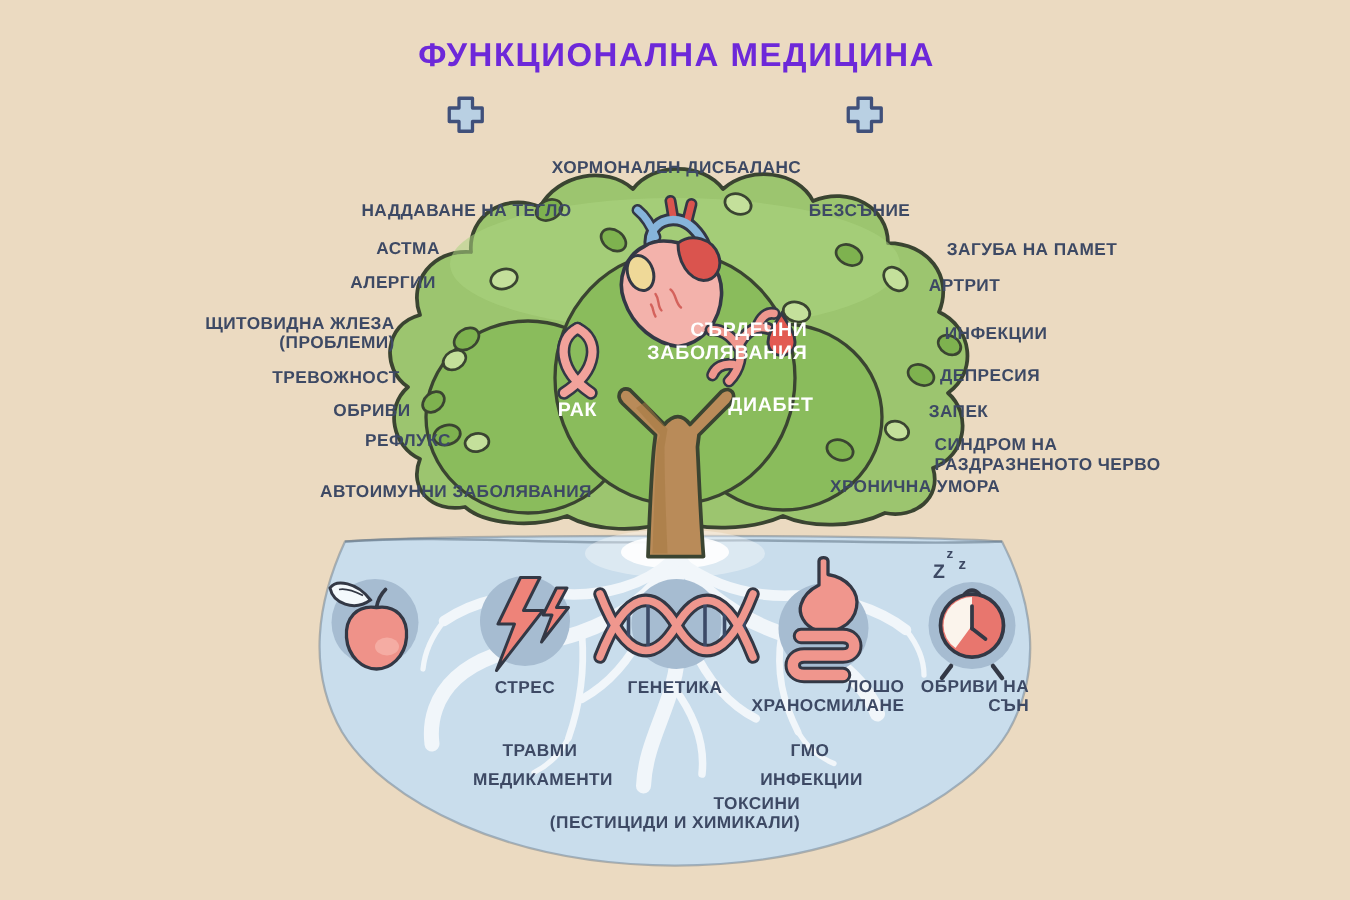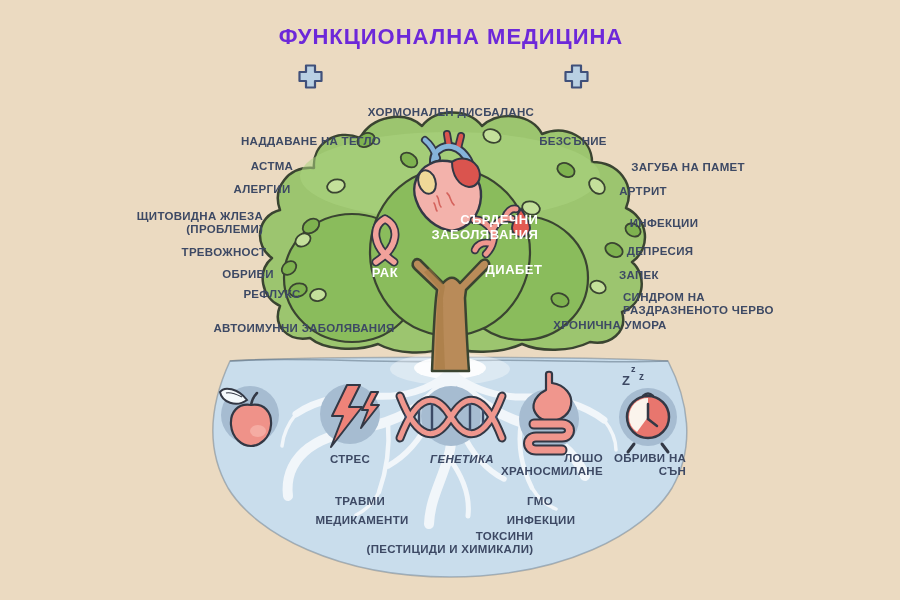--- a/index.html
+++ b/index.html
@@ -226,21 +226,21 @@
 РАЗДРАЗНЕНОТО ЧЕРВО</div>
   <div class="lbl" style="left:304px;top:322px;">АВТОИМУННИ ЗАБОЛЯВАНИЯ</div>
   <div class="lbl" style="left:610px;top:319px;">ХРОНИЧНА УМОРА</div>
 
   <div class="lbl tree-lbl" style="left:450px;top:212px;margin-left:35px;">СЪРДЕЧНИ
 ЗАБОЛЯВАНИЯ</div>
   <div class="lbl tree-lbl" style="left:385px;top:265px;">РАК</div>
   <div class="lbl tree-lbl" style="left:514px;top:262px;">ДИАБЕТ</div>
 
   <div class="lbl" style="left:350px;top:453px;">СТРЕС</div>
-  <div class="lbl" style="left:462px;top:453px;font-style:italic;">ГЕНЕТИКА</div>
+  <div class="lbl" style="left:450px;top:453px;">ГЕНЕТИКА</div>
   <div class="lbl" style="left:552px;top:452px;">ЛОШО
 ХРАНОСМИЛАНЕ</div>
   <div class="lbl" style="left:650px;top:452px;">ОБРИВИ НА
 СЪН</div>
   <div class="lbl" style="left:360px;top:495px;">ТРАВМИ</div>
   <div class="lbl" style="left:540px;top:495px;">ГМО</div>
   <div class="lbl" style="left:362px;top:514px;">МЕДИКАМЕНТИ</div>
   <div class="lbl" style="left:541px;top:514px;">ИНФЕКЦИИ</div>
   <div class="lbl" style="left:450px;top:530px;">ТОКСИНИ
 (ПЕСТИЦИДИ И ХИМИКАЛИ)</div>

